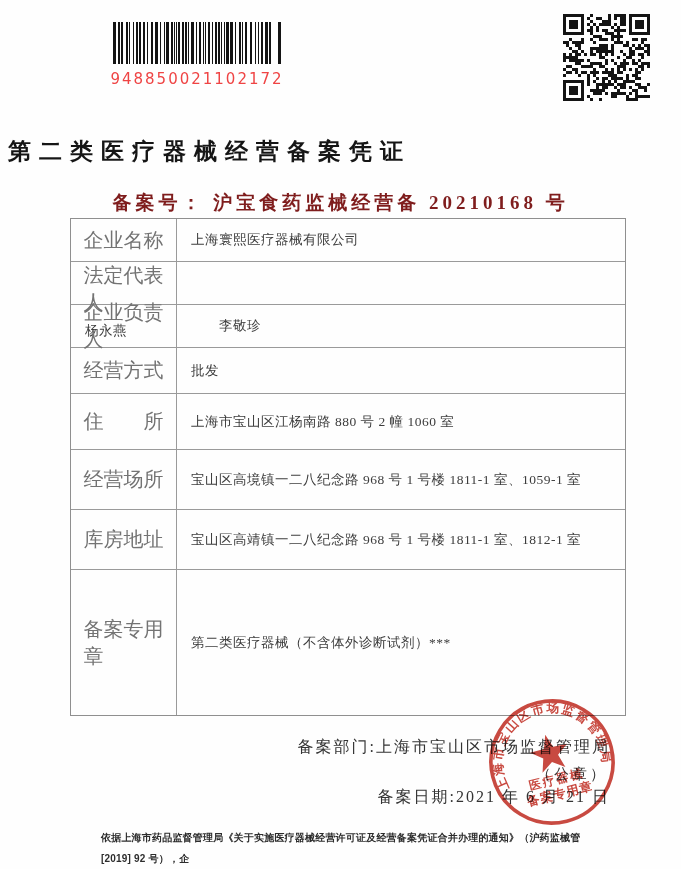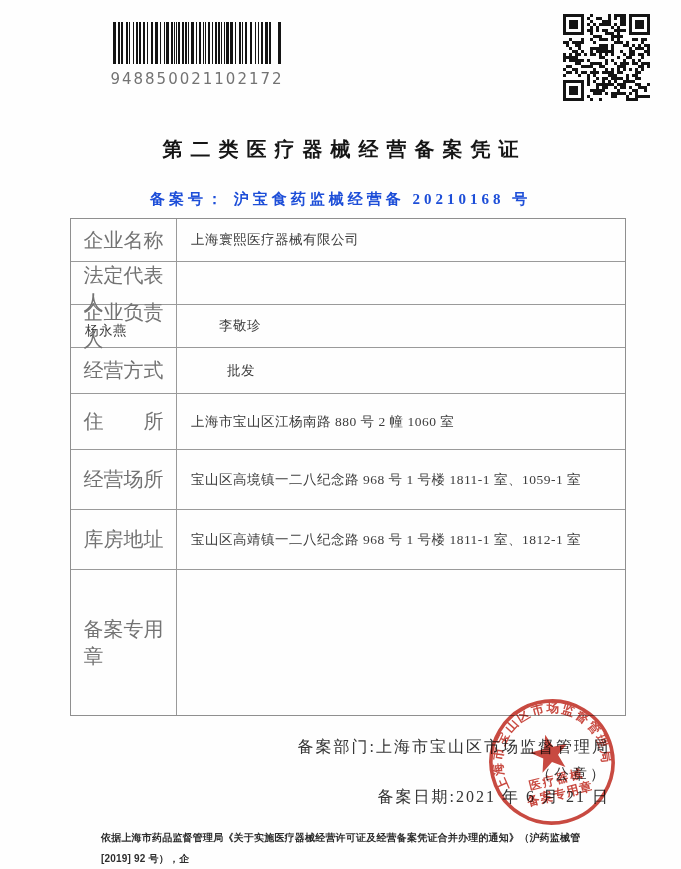--- a/index.html
+++ b/index.html
@@ -5,31 +5,31 @@
   html,body{margin:0;padding:0;background:#e8e8e8;}
   .page{
     position:relative; width:681px; height:869px; margin:0 auto;
     background:#fefefe; overflow:hidden;
     font-family:"Liberation Serif","DejaVu Serif",serif; color:#222;
   }
   
   .barcode{position:absolute;left:113px;top:22px;width:168px;height:42px;}
   .barcode-number{
     position:absolute;left:103px;top:70px;width:188px;text-align:center;
-    font-family:"DejaVu Sans",sans-serif;font-size:15px;letter-spacing:2px;color:#737373;
+    font-family:"DejaVu Sans",sans-serif;font-size:15px;letter-spacing:2px;color:#ef4444;
   }
   .qrcode{position:absolute;left:563px;top:14px;width:87px;height:87px;}
   
   .title{
-    position:absolute;top:136px;left:0;width:100%;text-align:center;
-    font-size:20px;font-weight:700;letter-spacing:8px;text-indent:8px;color:#151515;
+    position:absolute;top:136px;left:0;width:100%;text-align:left;
+    font-size:23px;font-weight:700;letter-spacing:8px;text-indent:8px;color:#151515;
   }
   .record-no{
     position:absolute;top:190px;left:0;width:100%;text-align:center;
-    font-size:15px;font-weight:600;letter-spacing:4px;color:#1d4ed8;
+    font-size:19px;font-weight:600;letter-spacing:4px;color:#7f1d1d;
   }
   
   .cert-table{
     position:absolute;left:70px;top:218px;width:556px;
     border:1px solid #8f8f8f;box-sizing:border-box;background:transparent;
   }
   .row{display:flex;border-bottom:1px solid #9a9a9a;box-sizing:border-box;}
   .row:last-child{border-bottom:none;}
   .cell{box-sizing:border-box;}
   .label-cell{
@@ -510,21 +510,21 @@
           <span class="label-inner">法定代表人</span>
         </div>
       <div class="cell value-cell">杨永燕</div>
     </div>
     <div class="row" style="height: 43px; gap: 28px;">
       <div class="cell label-cell">
           <span class="label-inner">企业负责人</span>
         </div>
       <div class="cell value-cell">李敬珍</div>
     </div>
-    <div class="row" style="height: 46px; gap: 36px;">
+    <div class="row" style="height: 46px;">
       <div class="cell label-cell">
           <span class="label-inner">经营方式</span>
         </div>
       <div class="cell value-cell">批发</div>
     </div>
     <div class="row" style="height: 56px;">
       <div class="cell label-cell">
           <span class="label-inner">住所</span>
         </div>
       <div class="cell value-cell">上海市宝山区江杨南路 880 号 2 幢 1060 室</div>
@@ -538,20 +538,21 @@
     <div class="row" style="height: 60px;">
       <div class="cell label-cell">
           <span class="label-inner">库房地址</span>
         </div>
       <div class="cell value-cell">宝山区高靖镇一二八纪念路 968 号 1 号楼 1811-1 室、1812-1 室</div>
     </div>
     <div class="row" style="height: 145px;">
       <div class="cell label-cell">
           <span class="label-inner">备案专用章</span>
         </div>
+      <div class="cell value-cell">第二类医疗器械（不含体外诊断试剂）***</div>
     </div>
   </div>
 
   <div class="dept-line">备案部门:上海市宝山区市场监督管理局</div>
   <div class="seal-note">（公章）</div>
   <div class="date-line">备案日期:2021 年 6 月 21 日</div>
   <div class="fine-print">
     <div>依据上海市药品监督管理局《关于实施医疗器械经营许可证及经营备案凭证合并办理的通知》（沪药监械管 [2019] 92 号），企</div>
 
   </div>

